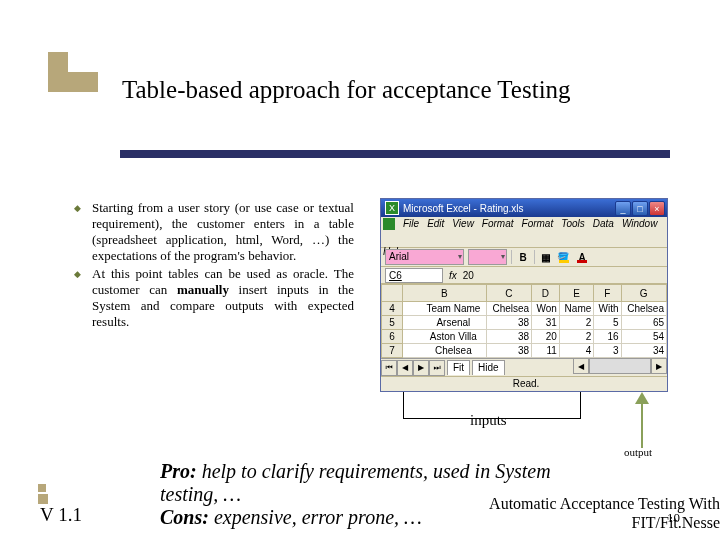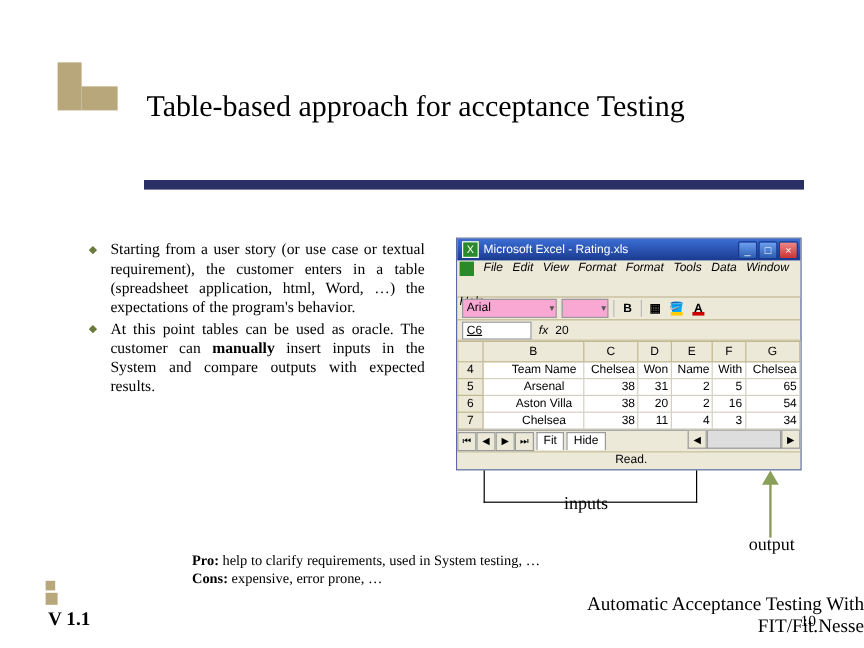--- a/index.html
+++ b/index.html
@@ -308,37 +308,37 @@
     top: 0;
     width: 0; height: 0;
     border-left: 7px solid transparent;
     border-right: 7px solid transparent;
     border-bottom: 12px solid #8aa05a;
   }
   .label-output {
     position: absolute;
     left: 624px;
     top: 446px;
-    font-size: 15px;
+    font-size: 11px;
   }
   
   .procons {
     position: absolute;
     left: 160px;
     top: 460px;
     width: 430px;
-    font-size: 12px;
+    font-size: 20px;
+    font-style: italic;
   }
   
   .footer-left {
     position: absolute;
     left: 40px;
     bottom: 14px;
-    font-size: 16px;
-    font-weight: bold;
+    font-size: 19px;
   }
   .footer-center {
     position: absolute;
     left: 0;
     right: 0;
     bottom: 8px;
     text-align: right;
     font-size: 16px;
     line-height: 1.15;
   }

